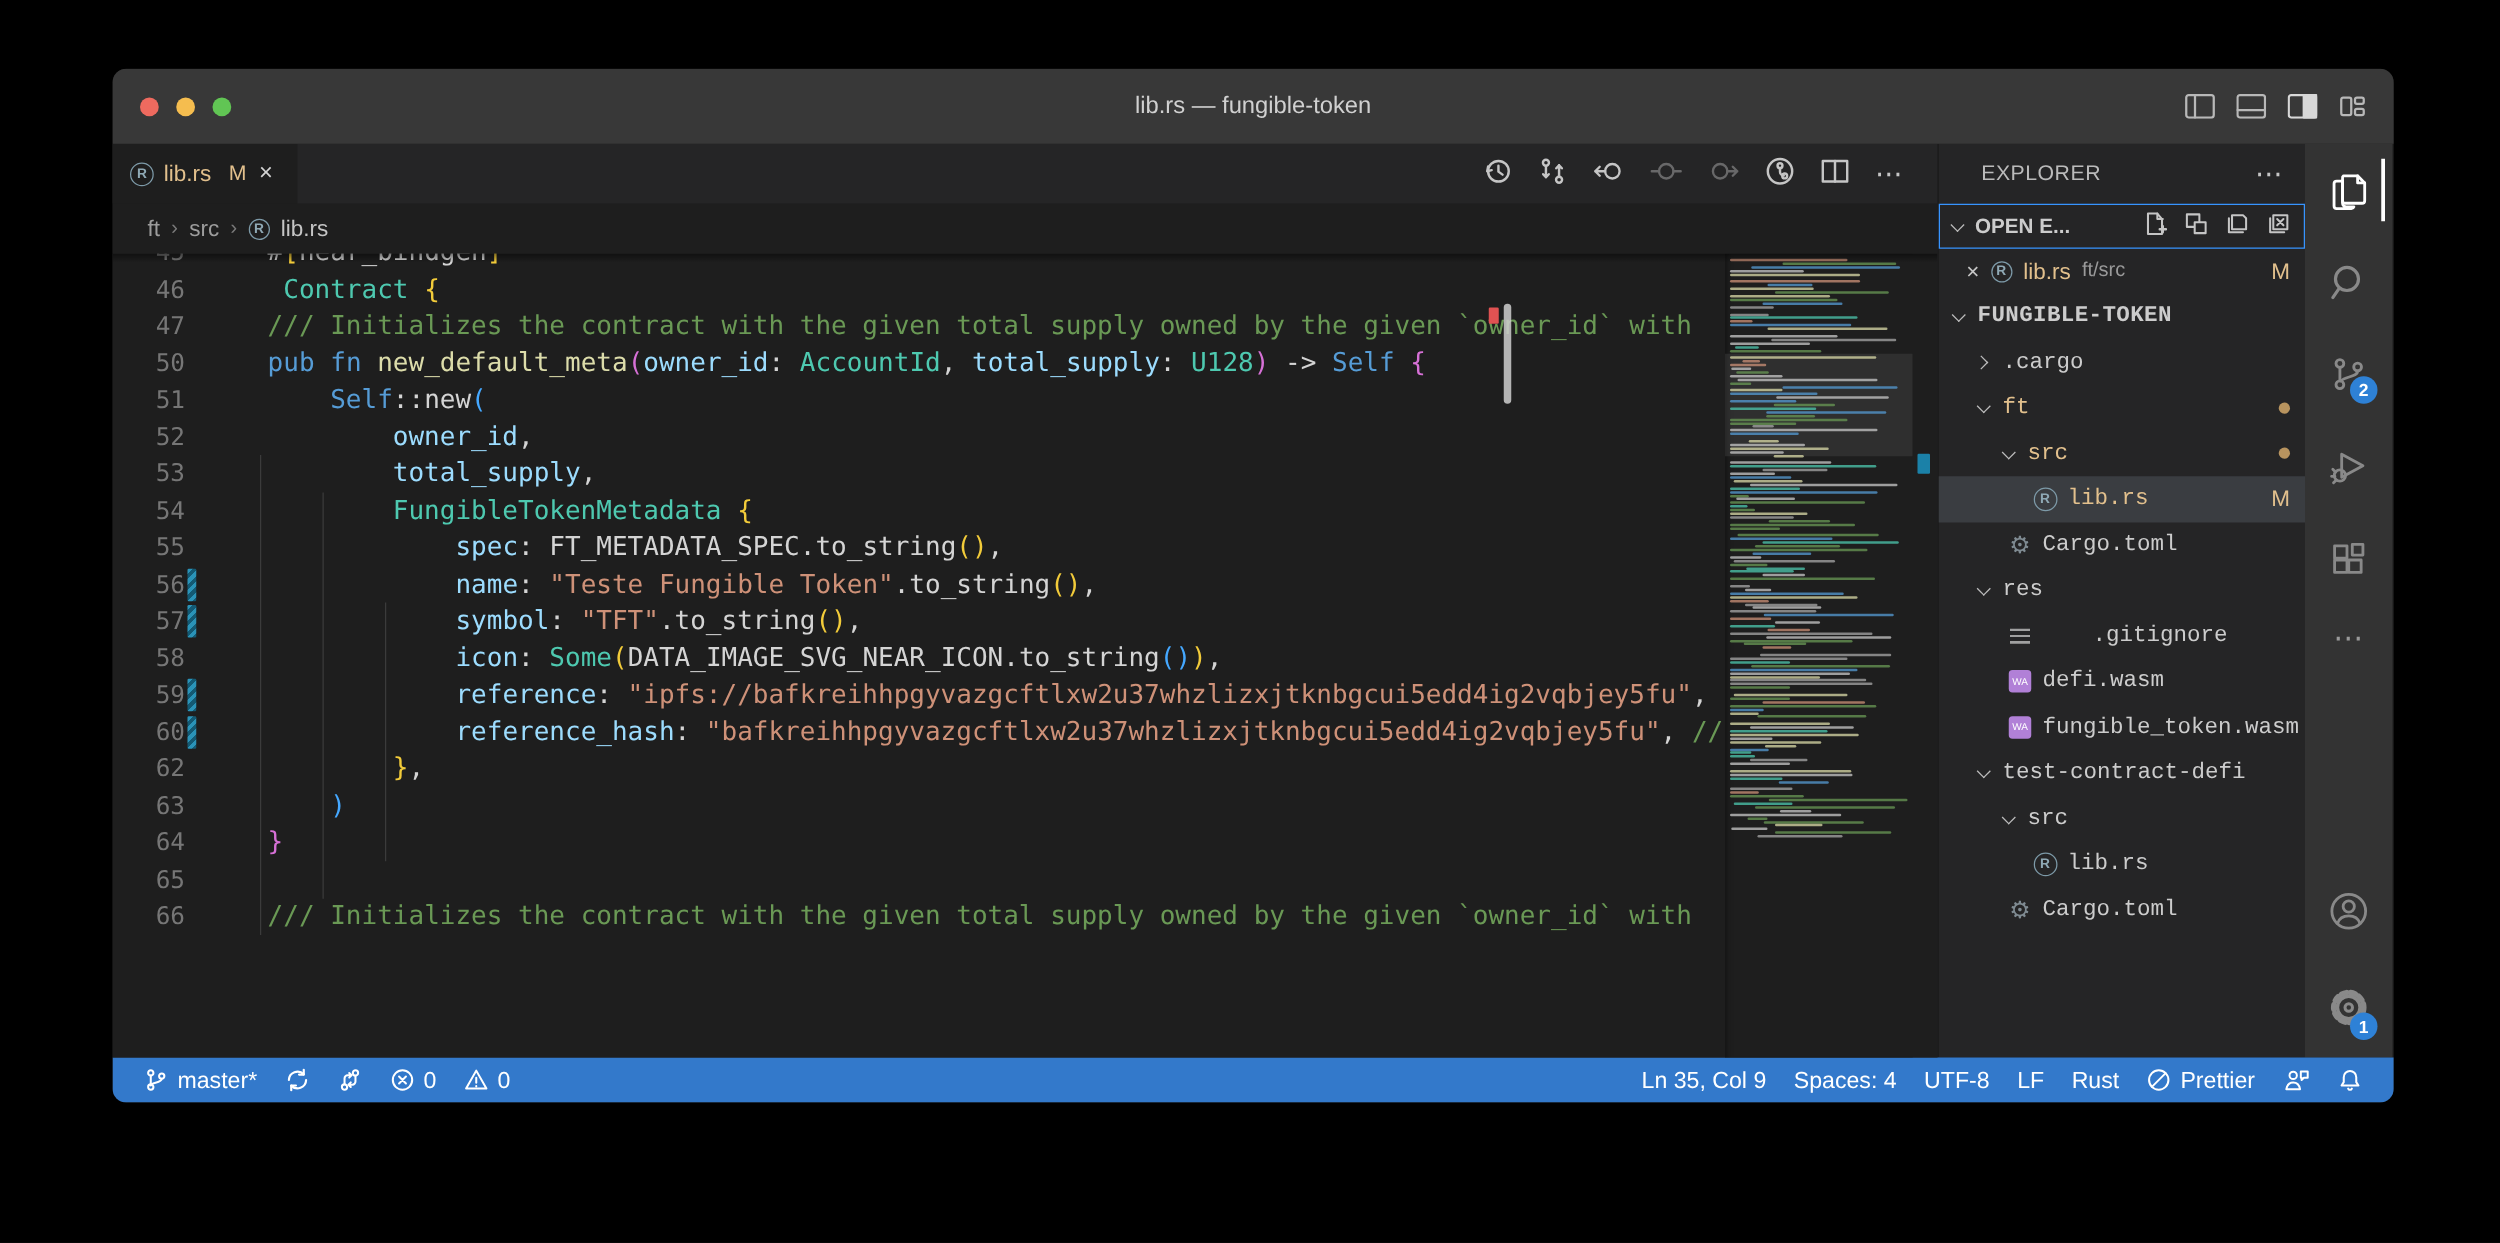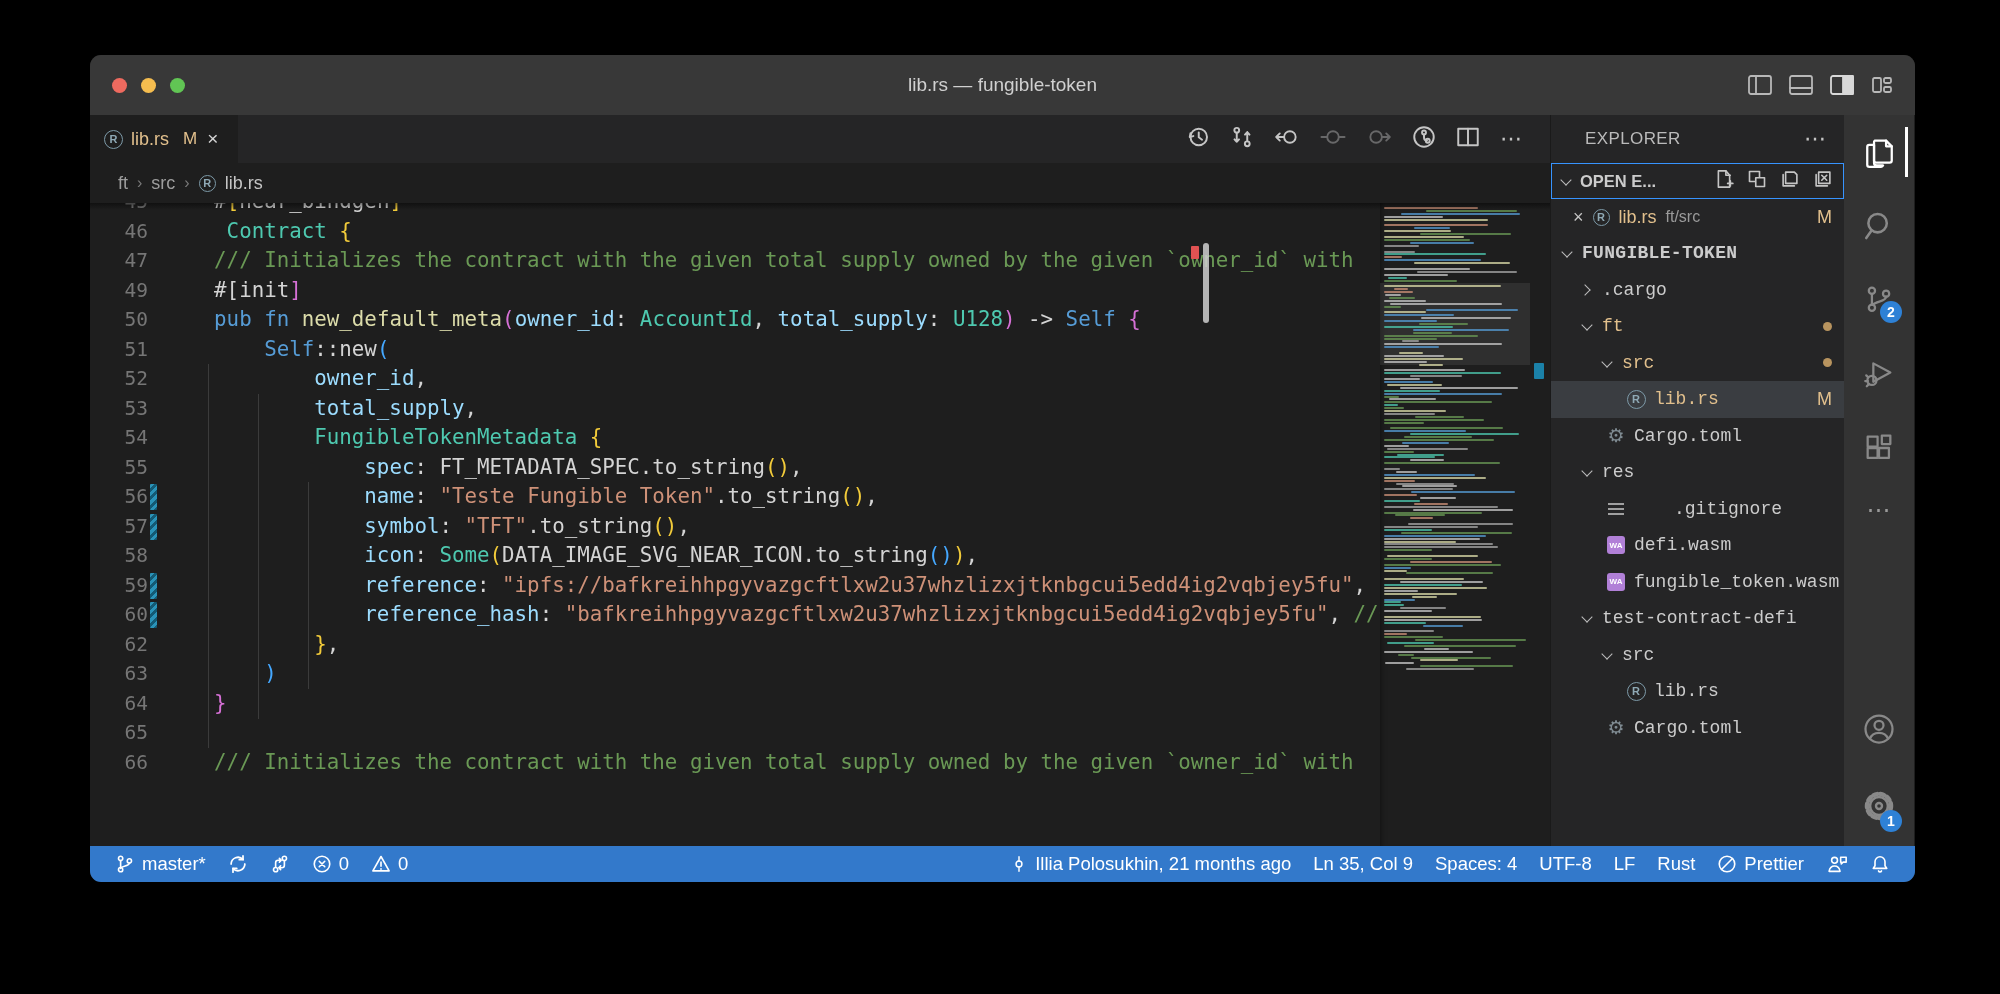--- a/index.html
+++ b/index.html
@@ -83,21 +83,21 @@
   .dotbadge { margin-left:auto; width:9px; height:9px; border-radius:50%; background:#b8945f; }
   .chev { width:14px; height:14px; position:relative; flex:0 0 auto; }
   .chev::after { content:""; position:absolute; left:2px; top:2px; width:7px; height:7px;
     border-right:1.8px solid #bdbdbd; border-bottom:1.8px solid #bdbdbd; transform:rotate(45deg); }
   .chev.closed::after { transform:rotate(-45deg); left:0; top:3px; }
   .ticon { width:22px; height:22px; flex:0 0 auto; display:flex; align-items:center; justify-content:center; }
   .rusticon { width:19px; height:19px; border-radius:50%; border:1.5px solid #7d9aa8; color:#8fa9b5;
     font-size:11px; display:flex; align-items:center; justify-content:center; font-weight:bold; }
   .gearicon { color:#7f8b92; font-size:19px; }
   .wasmicon { width:18px; height:18px; border-radius:3px; background:#b180d7; color:#fff;
-    font-size:8px; font-weight:bold; display:flex; align-items:center; justify-content:center; }
+    font-size:8px; font-weight:normal; display:flex; align-items:center; justify-content:center; }
   .ignicon { width:16px; height:12px; background:
     linear-gradient(#a0a0a0 0 2px, transparent 2px 5px, #a0a0a0 5px 7px, transparent 7px 10px, #a0a0a0 10px 12px); }
   .sb-bottom { margin-top:auto; }
   .sb-section { height:36px; display:flex; align-items:center; gap:8px; padding-left:8px;
     border-top:1px solid #333; font-weight:bold; font-size:16.5px; color:#cccccc; }
   .sb-pad { height:10px; }
 
   
   .activity { width:70px; background:#333333; display:flex; flex-direction:column; align-items:center; }
   .act { width:70px; height:74px; display:flex; align-items:center; justify-content:center; position:relative; color:#898989; }
@@ -220,21 +220,20 @@
         <span class="bc-sep">›</span>
         <span class="rusticon" style="width:17px;height:17px;">R</span>
         <span style="color:#c5c5c5">lib.rs</span>
       </div>
 
       <div class="code">
         <div class="lines" id="lines">
             <div class="line partial"><span class="ln">45</span><span class="gut"></span><span class="codetext">    <span class="t-fg">#</span><span class="t-bG">[</span><span class="t-fg">near_bindgen</span><span class="t-bG">]</span></span></div>
             <div class="line"><span class="ln">46</span><span class="gut"></span><span class="codetext">     <span class="t-ty">Contract</span><span class="t-fg"> </span><span class="t-bG">{</span></span></div>
             <div class="line"><span class="ln">47</span><span class="gut"></span><span class="codetext">    <span class="t-com">/// Initializes the contract with the given total supply owned by the given `owner_id` with</span></span></div>
-            <div class="line"><span class="ln">49</span><span class="gut"></span><span class="codetext">    <span class="t-fg">#[</span><span class="t-fg">init</span><span class="t-bP">]</span></span></div>
             <div class="line"><span class="ln">50</span><span class="gut"></span><span class="codetext">    <span class="t-kw">pub</span><span class="t-fg"> </span><span class="t-kw">fn</span><span class="t-fg"> </span><span class="t-fn">new_default_meta</span><span class="t-bP">(</span><span class="t-var">owner_id</span><span class="t-fg">: </span><span class="t-ty">AccountId</span><span class="t-fg">, </span><span class="t-var">total_supply</span><span class="t-fg">: </span><span class="t-ty">U128</span><span class="t-bP">)</span><span class="t-fg"> -&gt; </span><span class="t-kw">Self</span><span class="t-fg"> </span><span class="t-bP">{</span></span></div>
             <div class="line"><span class="ln">51</span><span class="gut"></span><span class="codetext">        <span class="t-kw">Self</span><span class="t-fg">::new</span><span class="t-bB">(</span></span></div>
             <div class="line"><span class="ln">52</span><span class="gut"></span><span class="codetext">            <span class="t-var">owner_id</span><span class="t-fg">,</span></span></div>
             <div class="line"><span class="ln">53</span><span class="gut"></span><span class="codetext">            <span class="t-var">total_supply</span><span class="t-fg">,</span></span></div>
             <div class="line"><span class="ln">54</span><span class="gut"></span><span class="codetext">            <span class="t-ty">FungibleTokenMetadata</span><span class="t-fg"> </span><span class="t-bG">{</span></span></div>
             <div class="line"><span class="ln">55</span><span class="gut"></span><span class="codetext">                <span class="t-var">spec</span><span class="t-fg">: </span><span class="t-fg">FT_METADATA_SPEC.to_string</span><span class="t-bG">()</span><span class="t-fg">,</span></span></div>
             <div class="line"><span class="ln">56</span><span class="gut"><span class="gmark"></span></span><span class="codetext">                <span class="t-var">name</span><span class="t-fg">: </span><span class="t-str">"Teste Fungible Token"</span><span class="t-fg">.to_string</span><span class="t-bG">()</span><span class="t-fg">,</span></span></div>
             <div class="line"><span class="ln">57</span><span class="gut"><span class="gmark"></span></span><span class="codetext">                <span class="t-var">symbol</span><span class="t-fg">: </span><span class="t-str">"TFT"</span><span class="t-fg">.to_string</span><span class="t-bG">()</span><span class="t-fg">,</span></span></div>
             <div class="line"><span class="ln">58</span><span class="gut"></span><span class="codetext">                <span class="t-var">icon</span><span class="t-fg">: </span><span class="t-ty">Some</span><span class="t-bG">(</span><span class="t-fg">DATA_IMAGE_SVG_NEAR_ICON.to_string</span><span class="t-bB">()</span><span class="t-bG">)</span><span class="t-fg">,</span></span></div>
             <div class="line"><span class="ln">59</span><span class="gut"><span class="gmark"></span></span><span class="codetext">                <span class="t-var">reference</span><span class="t-fg">: </span><span class="t-str">"ipfs://bafkreihhpgyvazgcftlxw2u37whzlizxjtknbgcui5edd4ig2vqbjey5fu"</span><span class="t-fg">,</span></span></div>
@@ -633,29 +632,20 @@
             <svg width="20" height="20" viewBox="0 0 16 16" fill="none" stroke="#fff" stroke-width="1.3">
               <path d="M8 2 14.5 13.5h-13z"></path>
               <path d="M8 6.5v3.2M8 11.8v.4"></path>
             </svg>
           </span>
           <span>0</span>
         </span>
       </span>
     <span class="sb-right" id="sb-right">
         <span class="sitem">
-          <span>
-            <svg width="18" height="20" viewBox="0 0 16 16" fill="none" stroke="#fff" stroke-width="1.3">
-              <circle cx="8" cy="8" r="2.6"></circle>
-              <path d="M8 1.5v4M8 10.5v4"></path>
-            </svg>
-          </span>
-          <span>Illia Polosukhin, 21 months ago</span>
-        </span>
-        <span class="sitem">
           <span>Ln 35, Col 9</span>
         </span>
         <span class="sitem">
           <span>Spaces: 4</span>
         </span>
         <span class="sitem">
           <span>UTF-8</span>
         </span>
         <span class="sitem">
           <span>LF</span>

